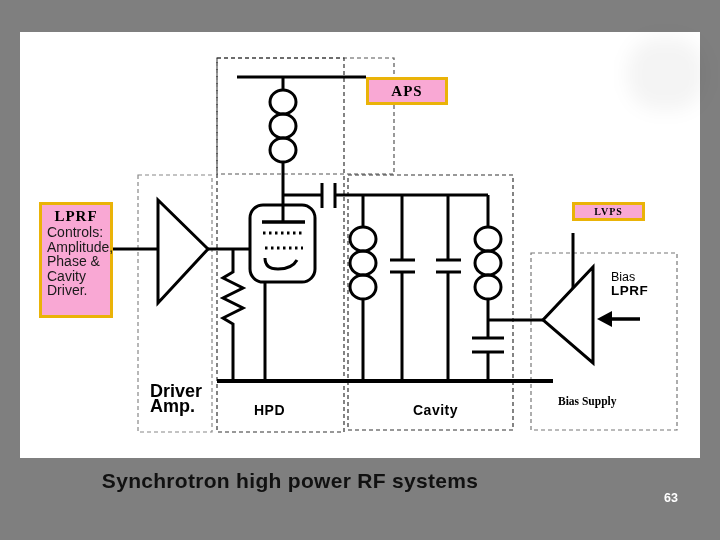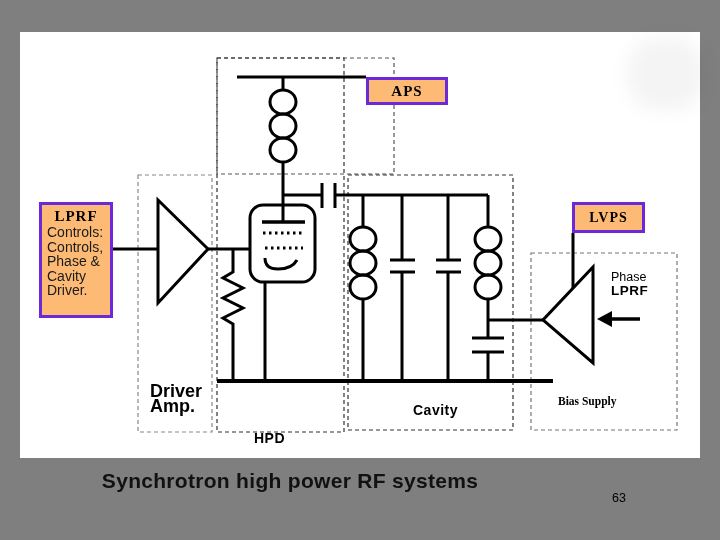--- a/index.html
+++ b/index.html
@@ -10,48 +10,48 @@
     position:relative;
     overflow:hidden;
   }
   .slide{
     position:absolute;left:20px;top:32px;width:680px;height:426px;
     background:#ffffff;
   }
   svg.circuit{position:absolute;left:0;top:0;}
   
   .solidbox{
-    position:absolute;border:3px solid #6d28d9;background:#fdba74;box-sizing:border-box;
+    position:absolute;border:3px solid #eab308;background:#f9a8d4;box-sizing:border-box;
     color:#000;
   }
   .lprf-box{left:19px;top:170px;width:74px;height:116px;padding:3px 0 0 5px;}
   .lprf-title{font-family:"Liberation Serif",serif;font-size:15px;font-weight:bold;text-align:center;letter-spacing:1px;margin-right:5px;}
   .lprf-line{font-size:14px;line-height:14.5px;color:#1a1a1a;}
   .aps-box{left:346px;top:45px;width:82px;height:28px;display:flex;align-items:center;justify-content:center;
     font-family:"Liberation Serif",serif;font-weight:bold;font-size:15px;letter-spacing:1px;}
-  .lvps-box{left:552px;top:170px;width:73px;height:31px;display:flex;align-items:center;justify-content:center;
-    font-family:"Liberation Serif",serif;font-weight:bold;font-size:14px;letter-spacing:1px;}
+  .lvps-box{left:552px;top:170px;width:73px;height:19px;display:flex;align-items:center;justify-content:center;
+    font-family:"Liberation Serif",serif;font-weight:bold;font-size:10px;letter-spacing:1px;}
   
   .seclabel{position:absolute;color:#000;font-weight:bold;}
   .driver-label{left:130px;top:352px;font-size:18px;line-height:15px;}
-  .hpd-label{left:234px;top:370px;font-size:14px;letter-spacing:.5px;margin-top:28px;}
+  .hpd-label{left:234px;top:370px;font-size:14px;letter-spacing:.5px;}
   .cavity-label{left:393px;top:370px;font-size:14px;letter-spacing:.5px;}
   .bias-label{left:538px;top:363px;font-family:Liberation Serif, serif;font-size:11.5px;}
   .fromlprf{position:absolute;left:591px;top:239px;color:#000;line-height:13px;}
   .fromlprf .l1{font-size:12.5px;}
   .fromlprf .l2{font-size:13.5px;font-weight:bold;letter-spacing:.5px;}
   
   .smudge{position:absolute;left:608px;top:6px;width:76px;height:72px;
     background:rgba(0,0,0,0.045);filter:blur(9px);border-radius:40%;}
   
   .caption{
     position:absolute;left:0;top:469px;width:580px;text-align:center;
     color:#111;font-size:21px;font-weight:600;letter-spacing:.3px;
   }
-  .pagenum{position:absolute;left:612px;top:491px;color:#000000;font-size:12.5px;}
+  .pagenum{position:absolute;left:664px;top:491px;color:#ffffff;font-size:12.5px;font-weight:bold;}
 </style>
 </head>
 <body>
 
 <div class="slide">
 
   <div class="smudge"></div>
 
   <svg class="circuit" width="680" height="426" viewBox="0 0 680 426">
 
@@ -120,32 +120,32 @@
 
     <g>
       <path d="M590,287 H620" stroke="#000" stroke-width="3.5" fill="none"></path>
       <polygon points="577,287 592,279 592,295" fill="#000"></polygon>
     </g>
   </svg>
 
   <div class="solidbox lprf-box">
     <div class="lprf-title">LPRF</div>
     <div class="lprf-line">Controls:</div>
-    <div class="lprf-line">Controls,</div>
+    <div class="lprf-line">Amplitude,</div>
     <div class="lprf-line">Phase &amp;</div>
     <div class="lprf-line">Cavity</div>
     <div class="lprf-line">Driver.</div>
   </div>
 
   <div class="solidbox aps-box">APS</div>
 
   <div class="solidbox lvps-box">LVPS</div>
 
   <div class="fromlprf">
-    <div class="l1">Phase</div>
+    <div class="l1">Bias</div>
     <div class="l2">LPRF</div>
   </div>
 
   <div class="seclabel driver-label">
     <div>Driver</div>
     <div>Amp.</div>
   </div>
   <div class="seclabel hpd-label">HPD</div>
   <div class="seclabel cavity-label">Cavity</div>
   <div class="seclabel bias-label">Bias Supply</div>

